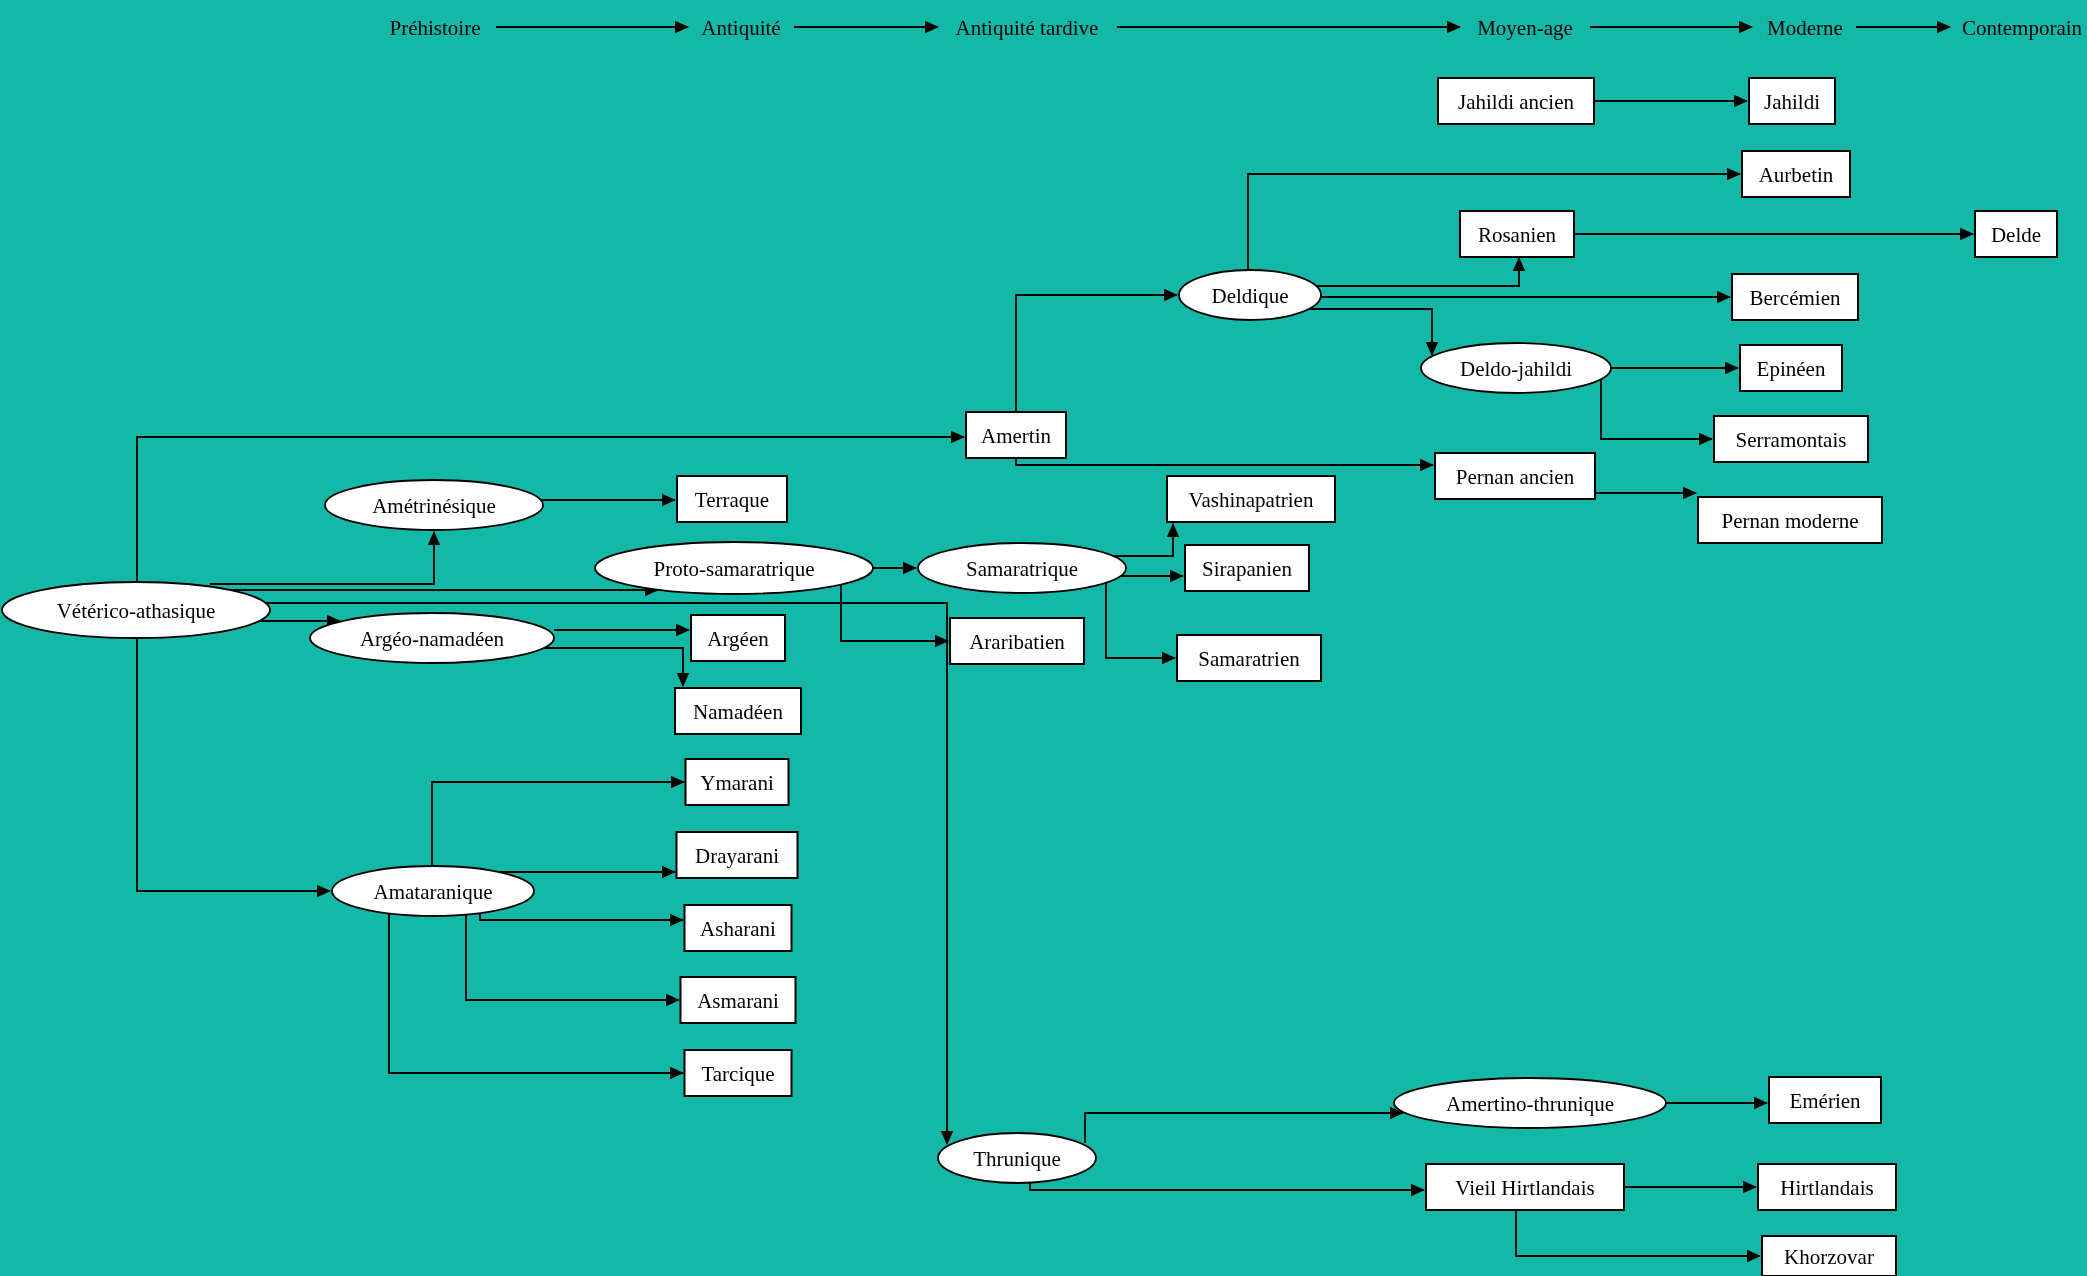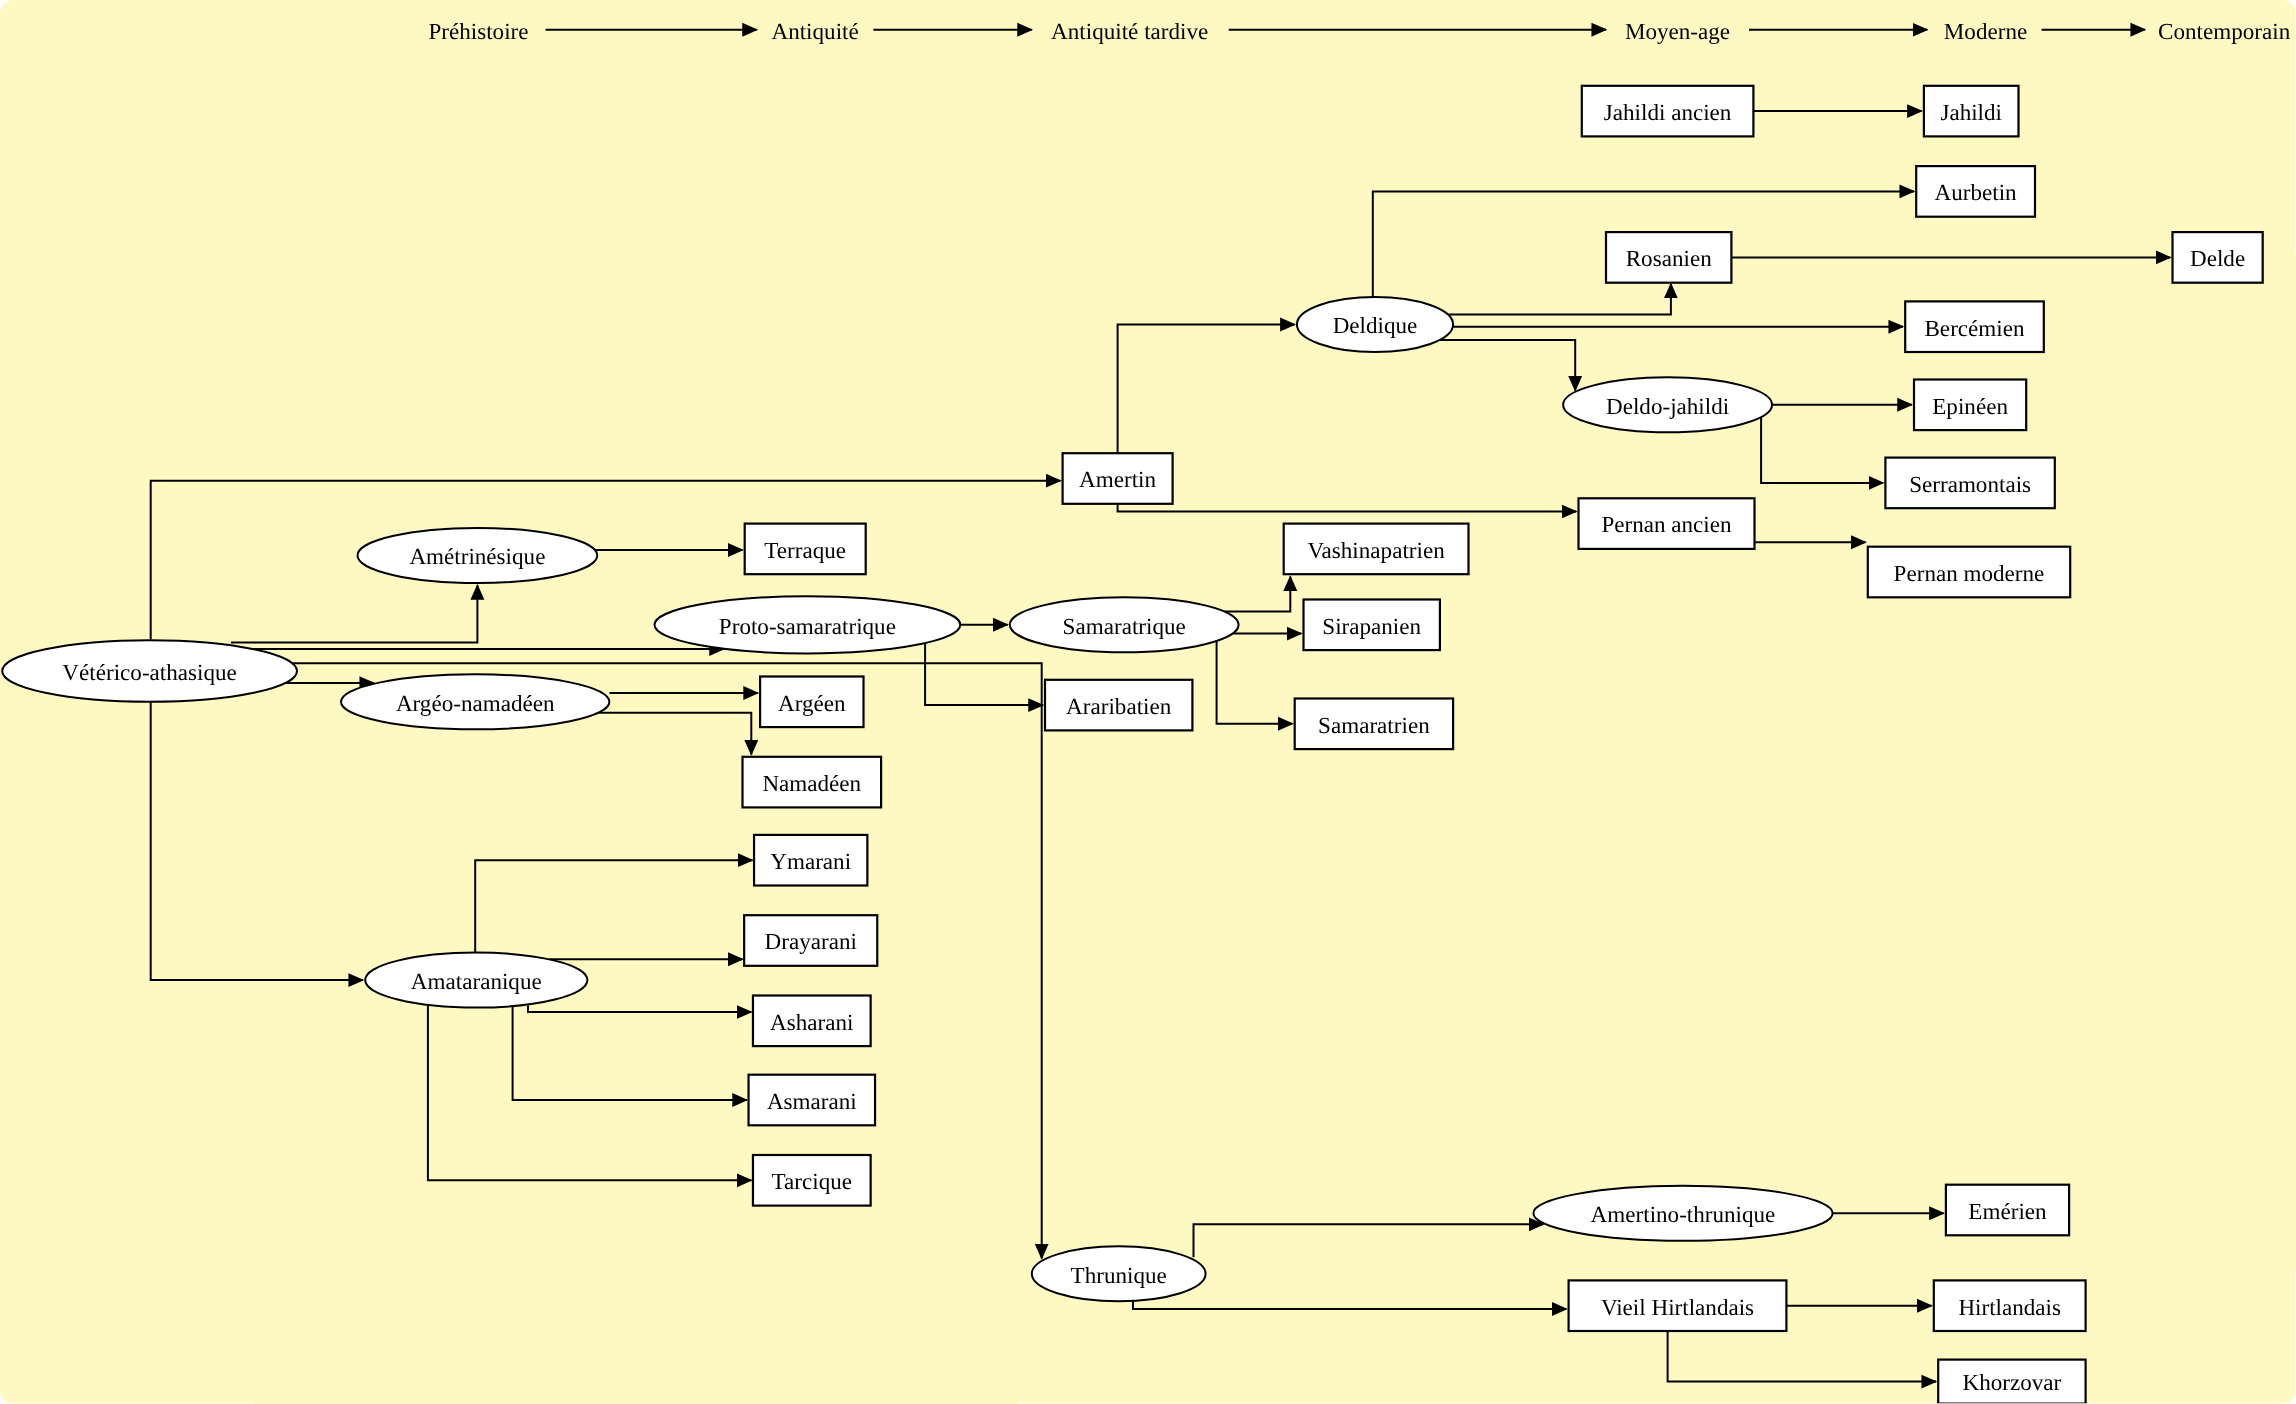--- a/index.html
+++ b/index.html
@@ -1,17 +1,17 @@
 <!DOCTYPE html>
 <html><head>
 <meta charset="utf-8">
 <style>
   html,body{margin:0;padding:0;background:#ffffff;}
-  .canvas{position:relative;width:2087px;height:1276px;background:#fef9c3;overflow:hidden;
-          font-family:"Liberation Serif", serif;border-radius:12px;}
+  .canvas{position:relative;width:2087px;height:1276px;background:#14b8a6;overflow:hidden;
+          font-family:"Liberation Serif", serif;}
   svg{position:absolute;left:0;top:0;}
   svg polyline{fill:none;stroke:#000000;stroke-width:1.8;}
   svg rect{fill:#ffffff;stroke:#000000;stroke-width:2;}
   svg ellipse{fill:#ffffff;stroke:#000000;stroke-width:1.8;}
   svg text{font-family:"Liberation Serif", serif;font-size:21px;fill:#000000;
            text-anchor:middle;dominant-baseline:central;}
 </style>
 </head>
 <body>
 

